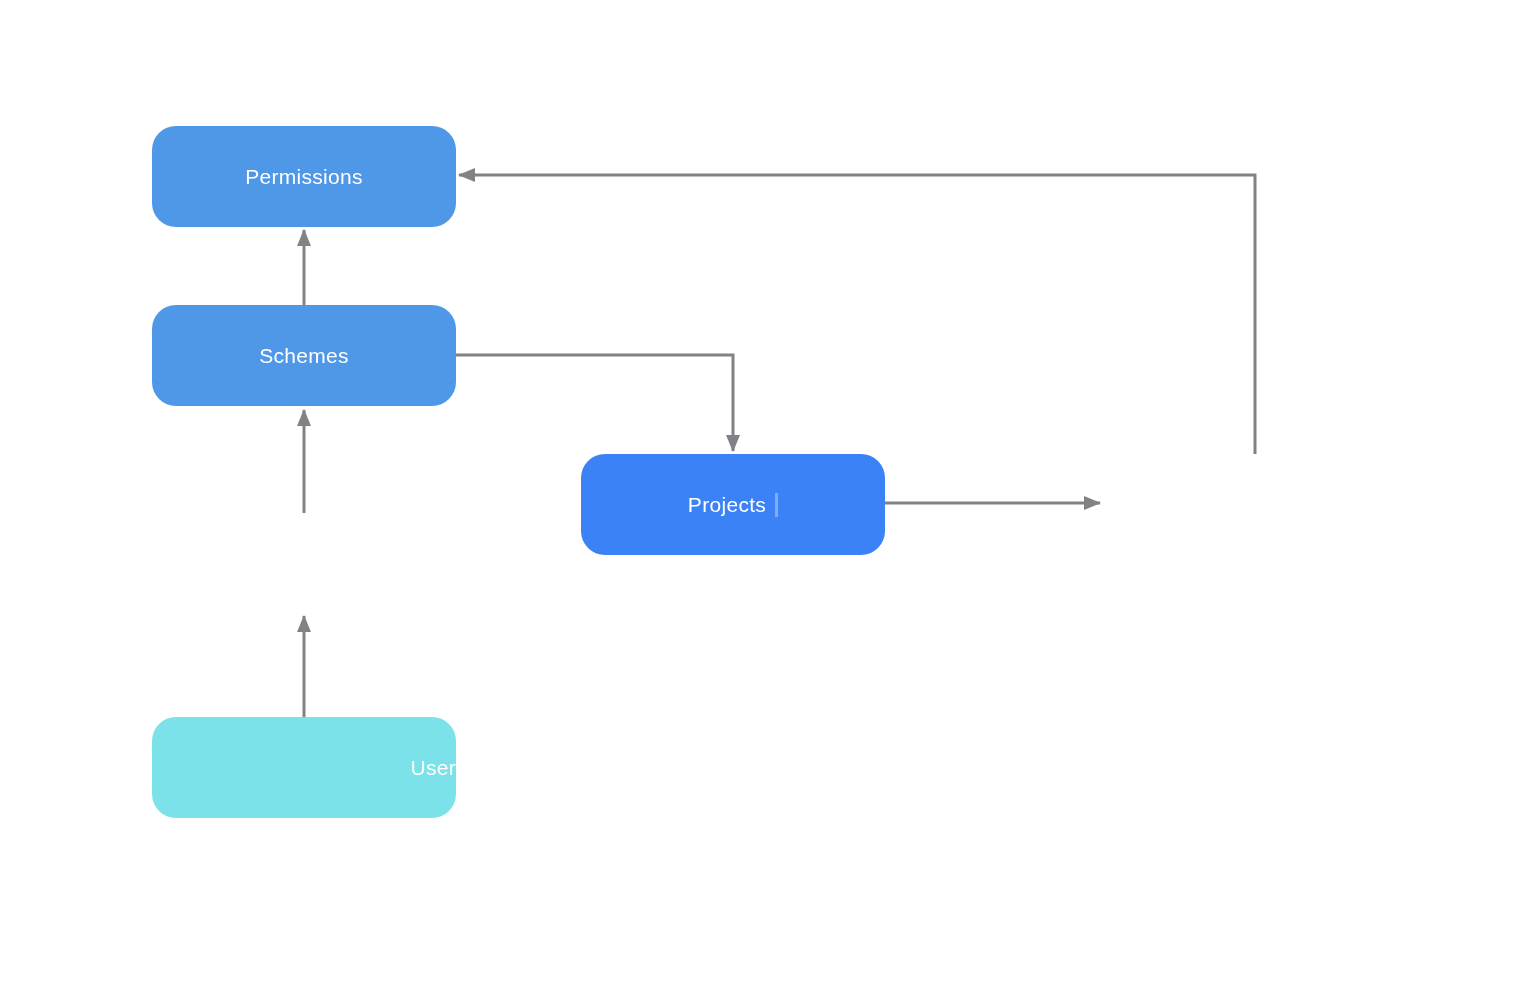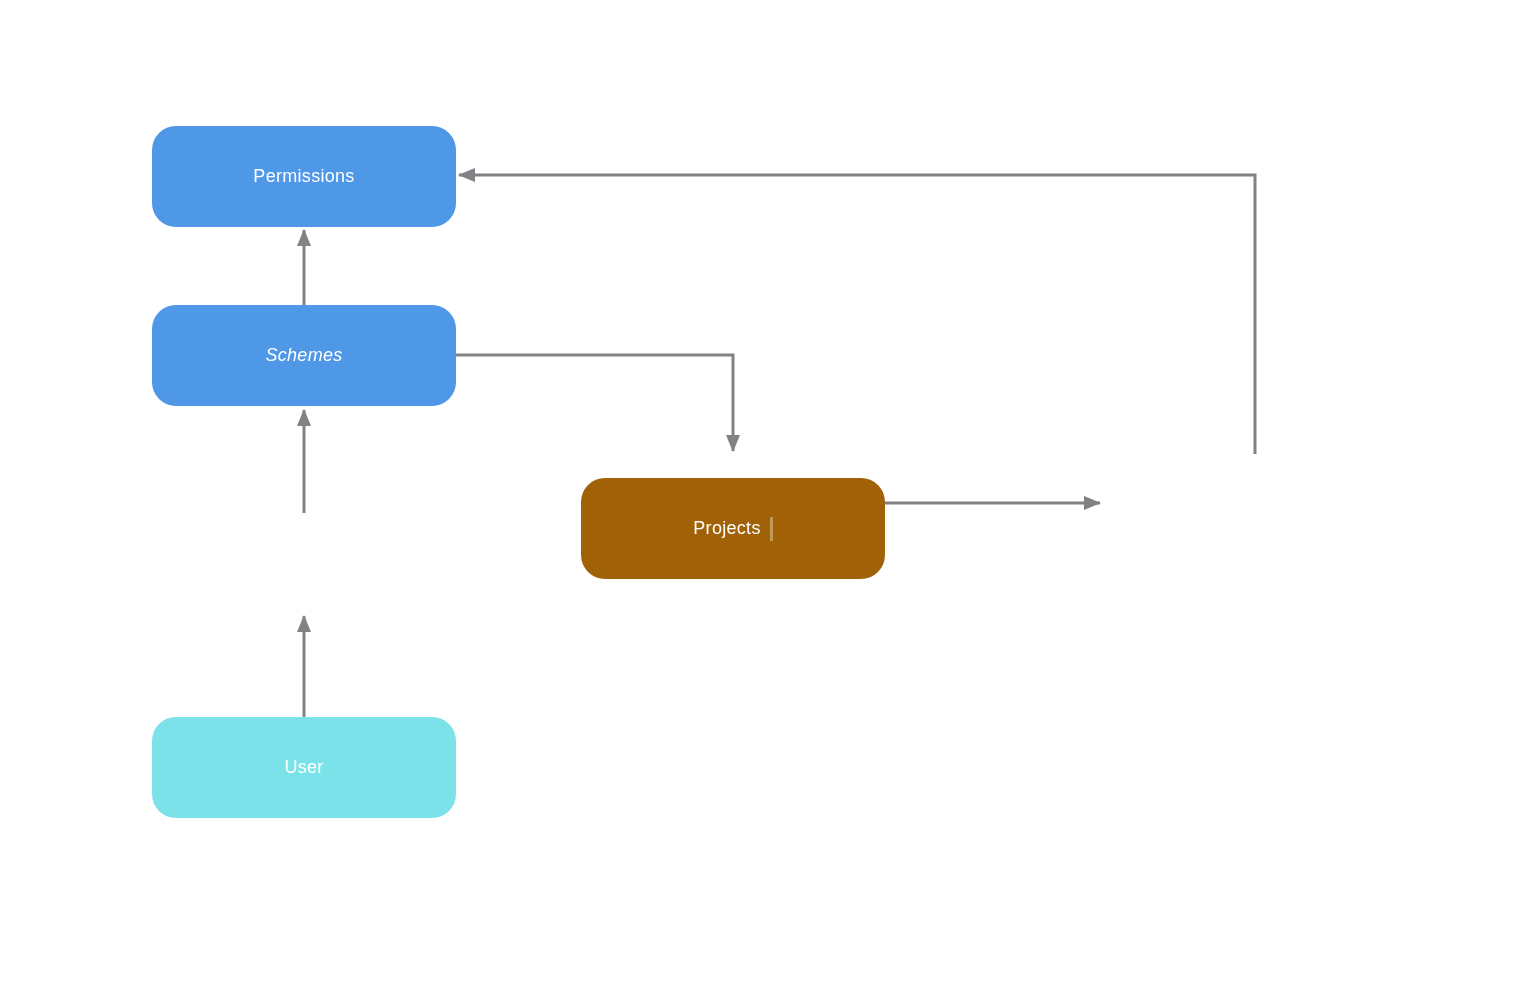--- a/index.html
+++ b/index.html
@@ -25,29 +25,29 @@
   }
   .node {
     position: absolute;
     width: 304px;
     height: 101px;
     border-radius: 24px;
     display: flex;
     align-items: center;
     justify-content: center;
     color: #ffffff;
-    font-size: 18px;
+    font-size: 21px;
     letter-spacing: 0.3px;
     cursor: default;
     box-sizing: border-box;
   }
   .node-permissions        { left: 152px; top: 126px; }
-  .node-schemes            { left: 152px; top: 305px; font-style: italic; }
+  .node-schemes            { left: 152px; top: 305px; }
   .node-role               { left: 152px; top: 512px; }
-  .node-user               { left: 152px; top: 717px; }
+  .node-user               { left: 152px; top: 717px; justify-content: flex-end; }
   .node-projects           { left: 581px; top: 454px; }
   .node-project-permissions{ left: 1103px; top: 454px; }
   .cursor-artifact {
     display: inline-block;
     width: 3px;
     height: 24px;
     margin-left: 9px;
     background: rgba(255, 255, 255, 0.35);
     vertical-align: middle;
   }
@@ -87,19 +87,19 @@
 
   <div class="node node-schemes" style="background-color: rgb(79, 151, 231);">
     <span>Schemes</span>
   </div>
 
 
   <div class="node node-user" style="background-color: rgb(124, 226, 233);">
     <span>User</span>
   </div>
 
-  <div class="node node-projects" style="background-color: #a16207; margin-top: 24px;">
+  <div class="node node-projects" style="background-color: #3b82f6;">
     <span>Projects</span>
     <span class="cursor-artifact"></span>
   </div>
 
 
 </div>
 
 </body></html>

